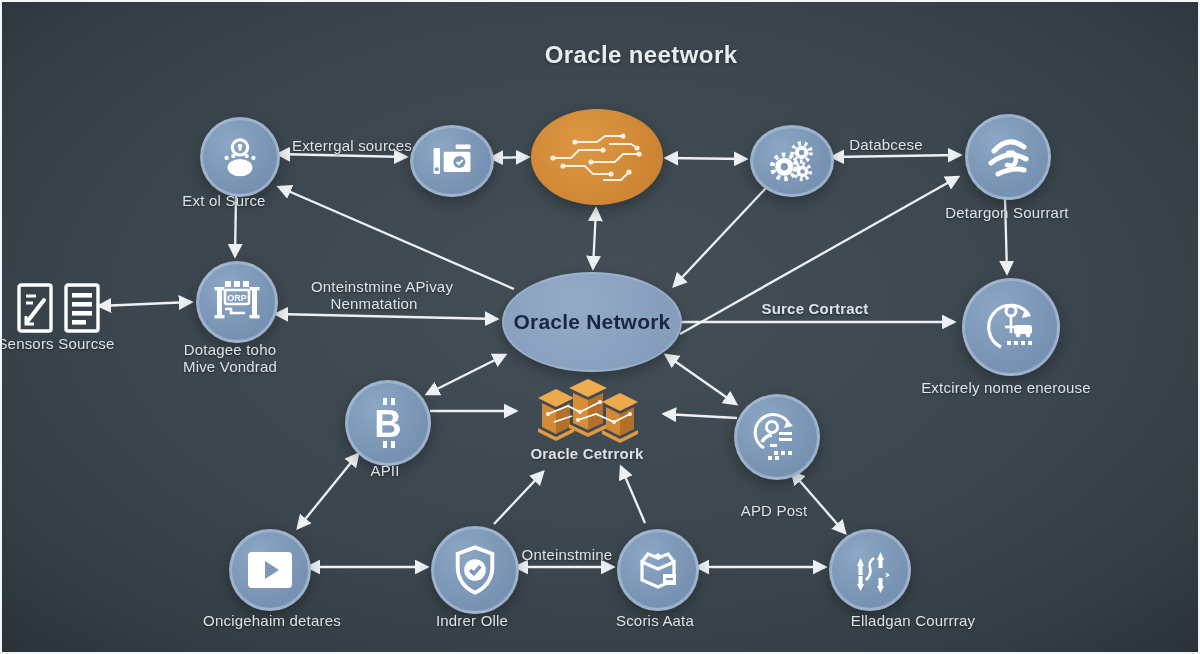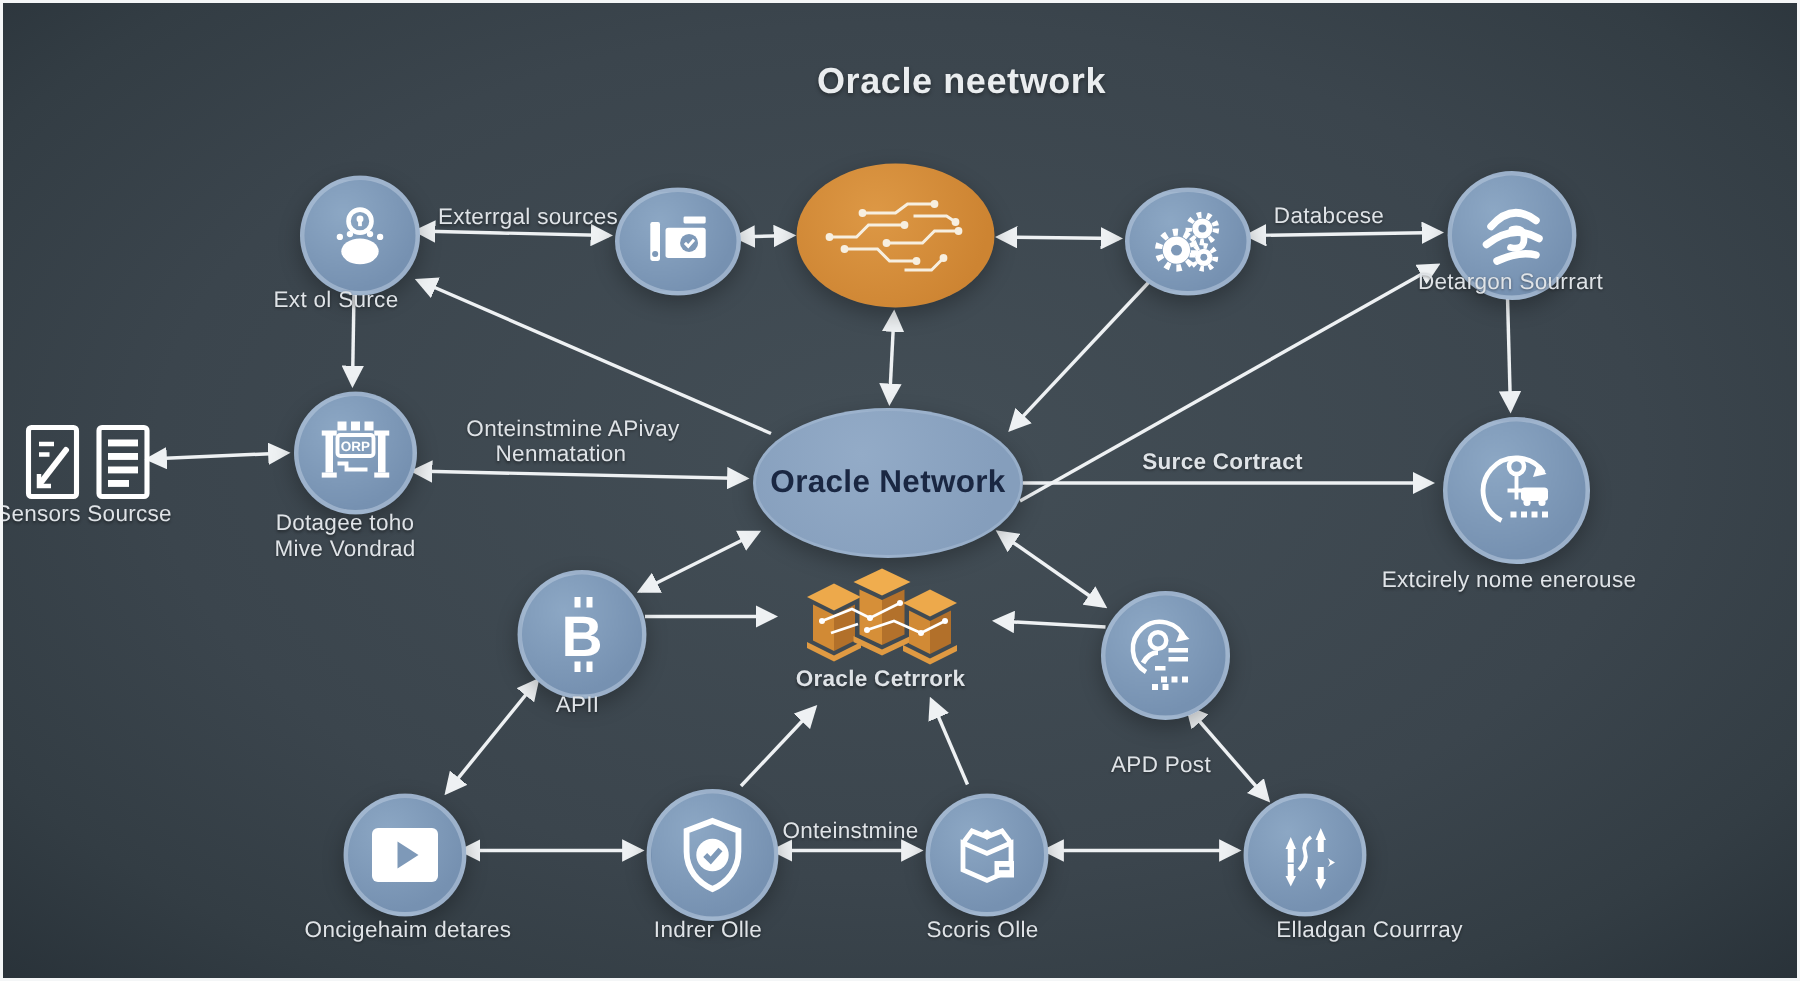--- a/index.html
+++ b/index.html
@@ -300,31 +300,31 @@
         <polygon points="33,42 40,42 36.5,49"></polygon>
           <rect x="34.5" y="34" width="4" height="8"></rect>
         <path d="M29 37 l7 -4 l-1 8 z" opacity="0"></path>
       </g>
       <path d="M22 36 Q28 30 26 24 Q24 18 30 14" stroke="#fff" stroke-width="2.6" fill="none"></path>
       <path d="M41 28 l5 3 l-5 3 q3 -3 0 -6" fill="#fff"></path>
     </svg>
   </div>
 
   <div class="lbl" style="left:222px;top:198px">Ext ol Surce</div>
-  <div class="lbl" style="left:1005px;top:186px">Detargon Sourrart</div>
+  <div class="lbl" style="left:1005px;top:210px">Detargon Sourrart</div>
   <div class="lbl" style="left:54px;top:341px">Sensors Sourcse</div>
   <div class="lbl" style="left:228px;top:347px">Dotagee toho</div>
   <div class="lbl" style="left:228px;top:364px">Mive Vondrad</div>
   <div class="lbl" style="left:1004px;top:385px">Extcirely nome enerouse</div>
   <div class="lbl" style="left:383px;top:468px">APII</div>
   <div class="lbl" style="left:585px;top:451px;font-weight:700">Oracle Cetrrork</div>
   <div class="lbl" style="left:772px;top:508px">APD Post</div>
   <div class="lbl" style="left:270px;top:618px">Oncigehaim detares</div>
   <div class="lbl" style="left:470px;top:618px">Indrer Olle</div>
-  <div class="lbl" style="left:653px;top:618px">Scoris Olle</div>
+  <div class="lbl" style="left:653px;top:618px">Scoris Aata</div>
   <div class="lbl" style="left:911px;top:618px">Elladgan Courrray</div>
 
   <div class="lbl" style="left:350px;top:143px">Exterrgal sources</div>
   <div class="lbl" style="left:884px;top:142px">Databcese</div>
   <div class="lbl" style="left:380px;top:284px">Onteinstmine APivay</div>
   <div class="lbl" style="left:372px;top:301px">Nenmatation</div>
   <div class="lbl" style="left:813px;top:306px;font-weight:700">Surce Cortract</div>
   <div class="lbl" style="left:565px;top:552px">Onteinstmine</div>
 
 </div>

